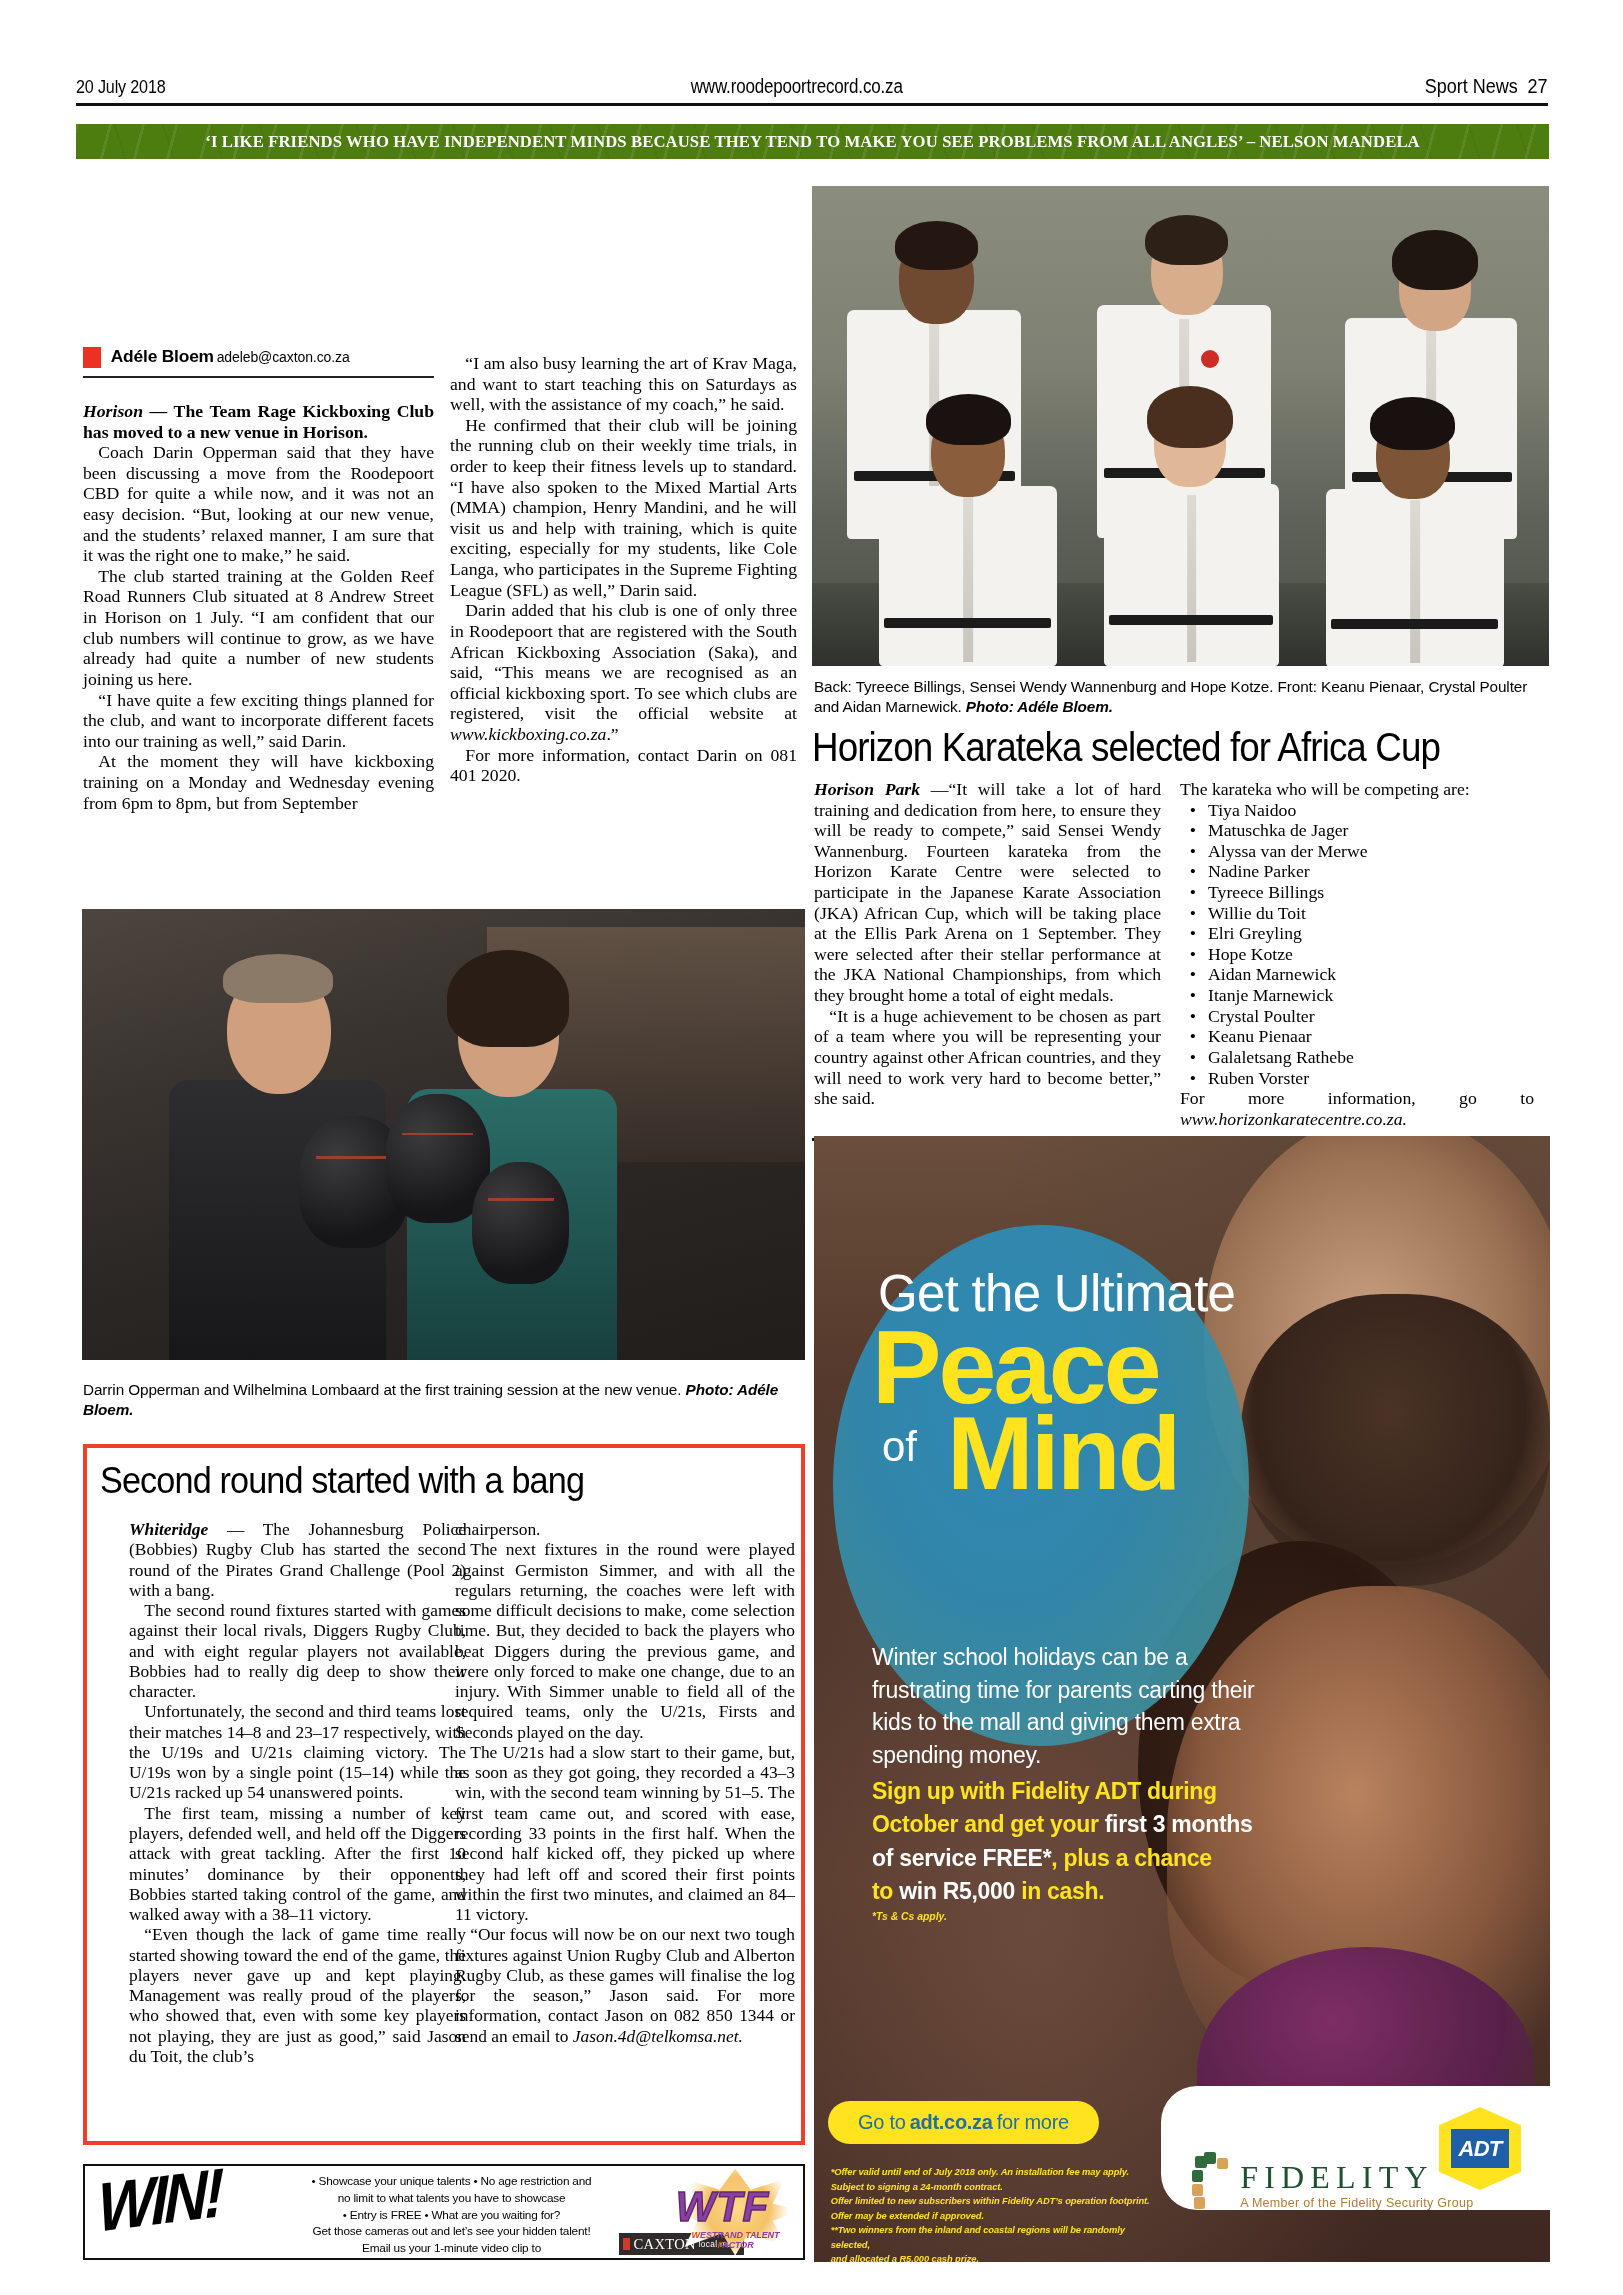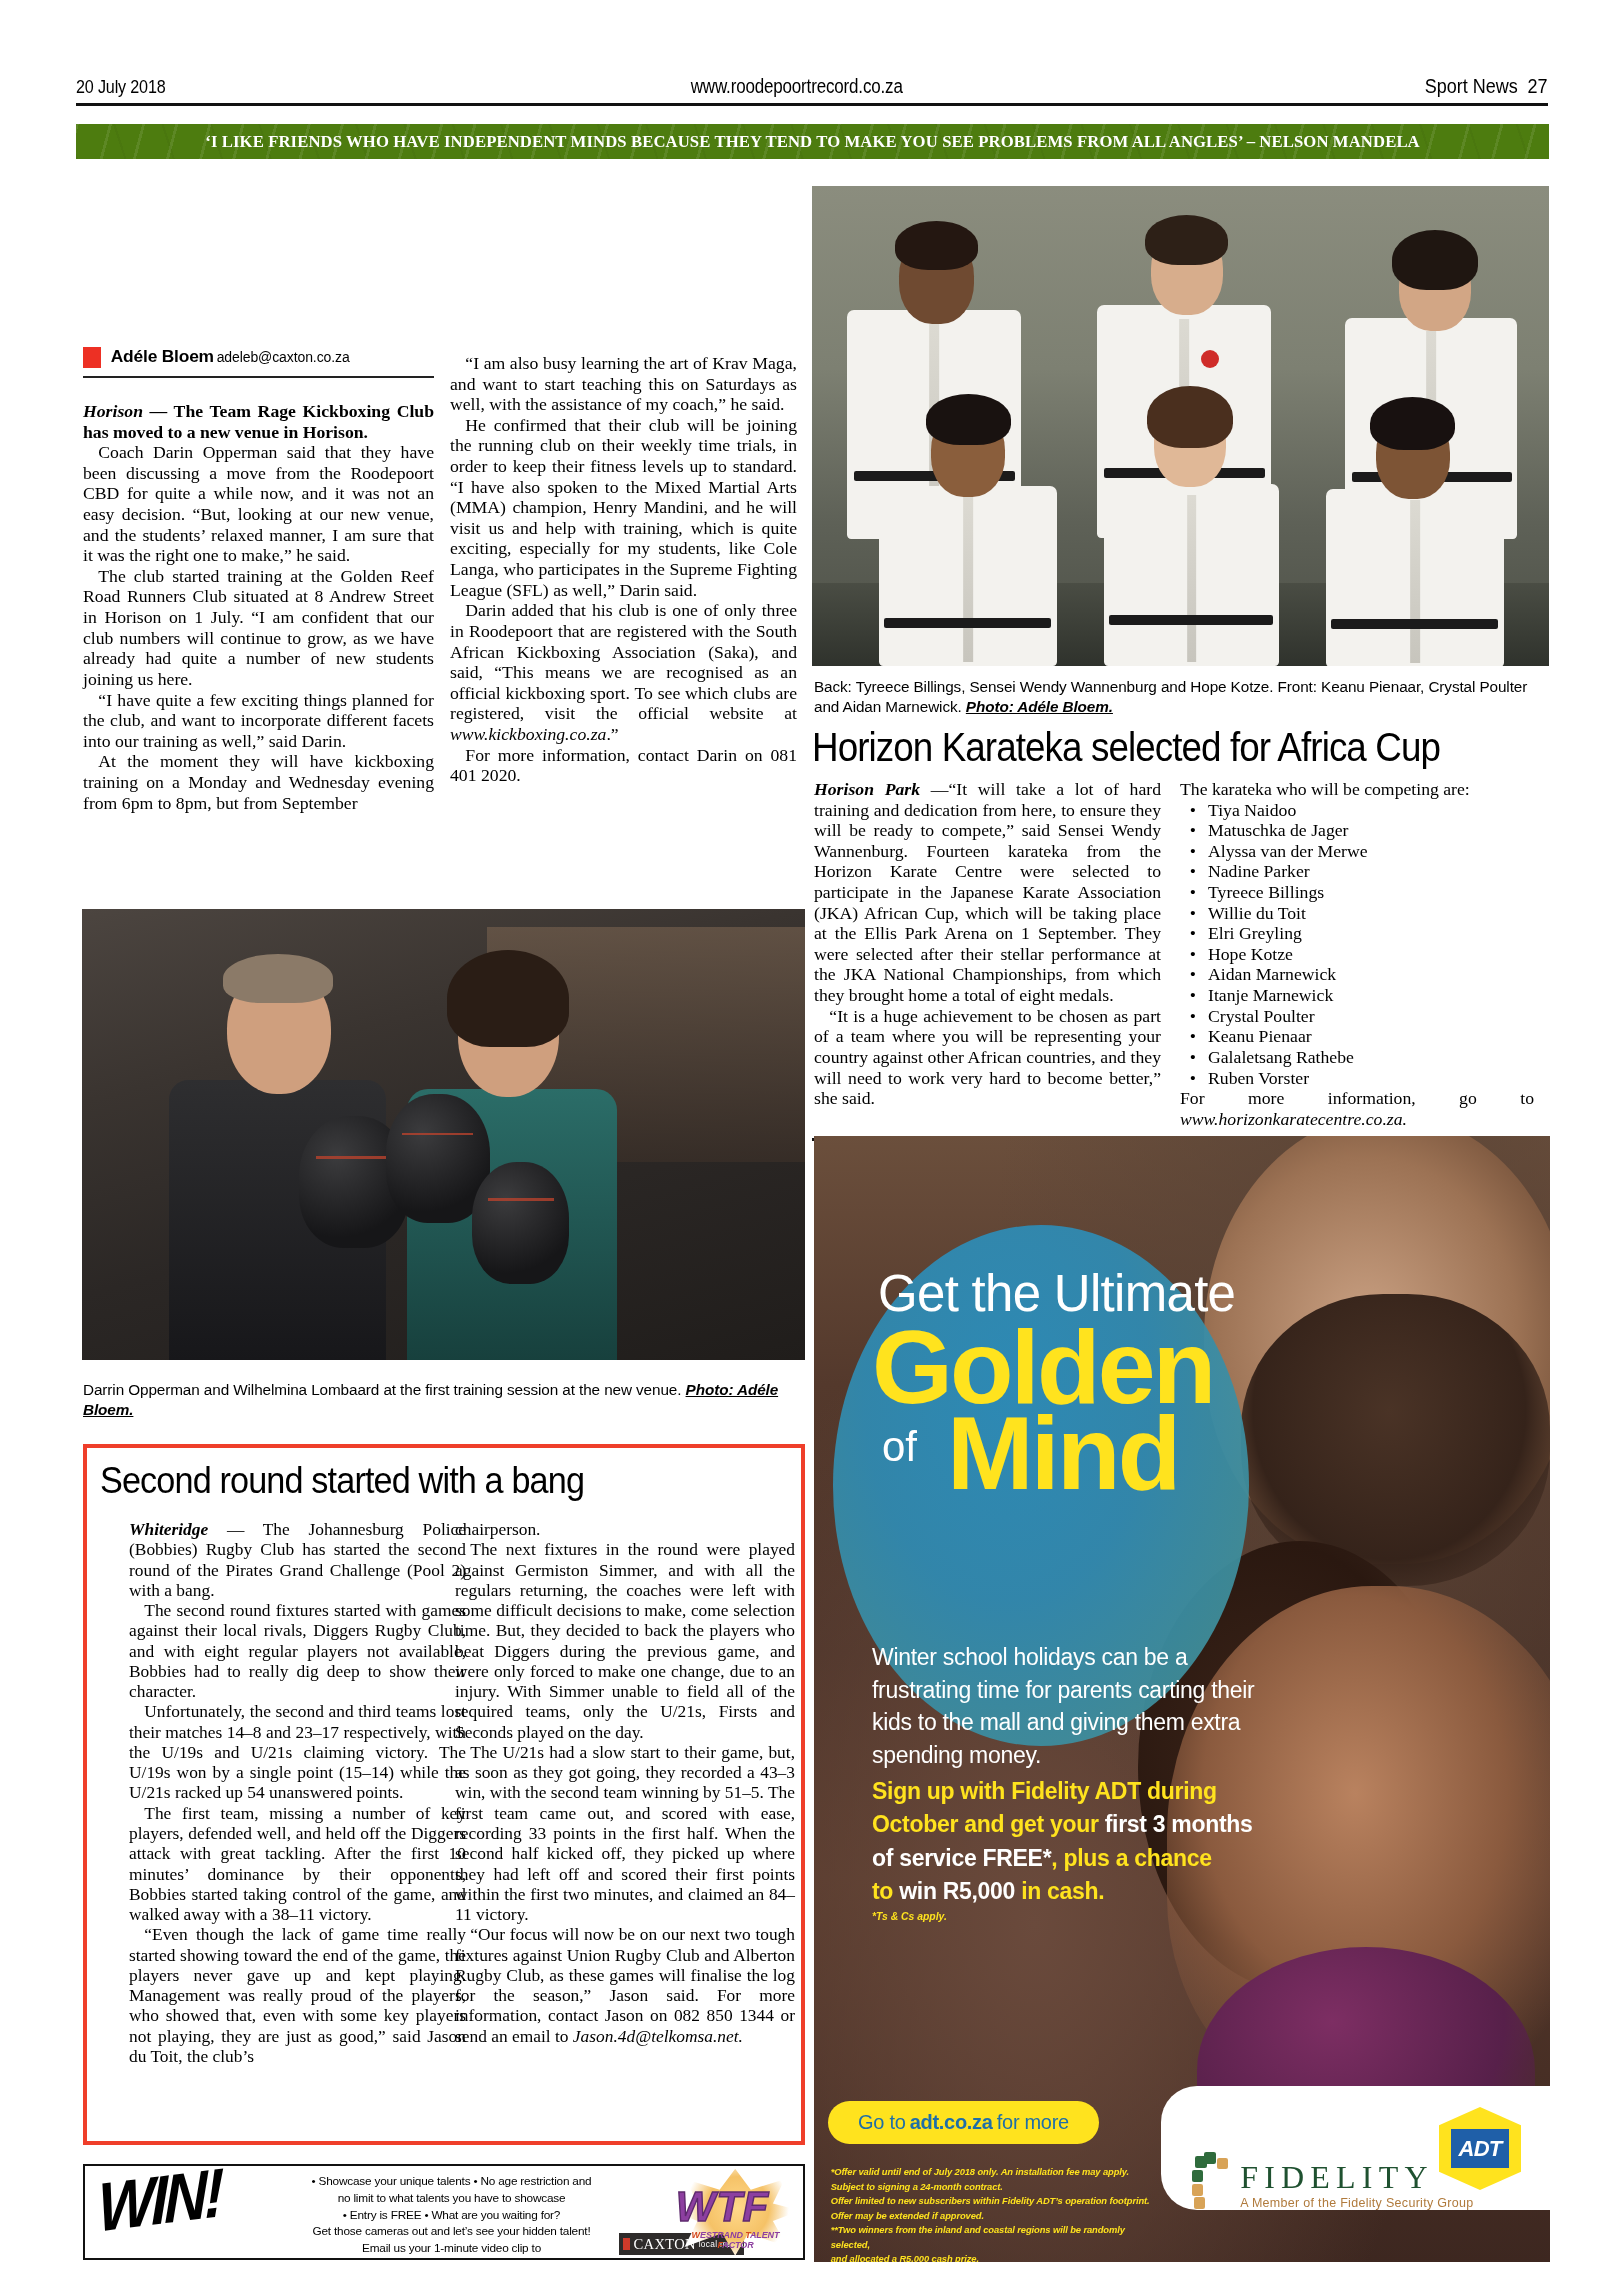--- a/index.html
+++ b/index.html
@@ -97,21 +97,21 @@
   .gi { position: absolute; background: #f3f2ee; border-radius: 7px 7px 4.2px 4.2px; }
   .gi:after { content:""; position:absolute; left:50%; top:6%; width: 9.7px; height: 92%;
     background: linear-gradient(180deg,#dcdad2,#c7c5bd); transform: translateX(-50%); }
   .belt { position: absolute; height: 10.4px; background: #1b1b1b; border-radius: 2.1px; }
   .head { position: absolute; border-radius: 48% 48% 44% 44%; }
   .hair { position: absolute; border-radius: 50% 50% 40% 40%; }
   .emb { position:absolute; width: 18px; height: 18px; border-radius: 50%; background:#cf2c28; }
 
   .cap { position: absolute; font-family: "Liberation Sans", sans-serif;
          font-size: 15.3px; line-height: 1.28; letter-spacing: -0.1px; }
-  .cap b.photog { font-style: italic; font-weight: bold; text-decoration: underline; }
+  .cap b.photog { font-style: italic; font-weight: bold; }
 
   #cap-karate { left: 814px; top: 677px; width: 734px; }
 
   
   .sub-head {
     position: absolute;
     font-family: "Liberation Sans", sans-serif;
     font-weight: normal;
     letter-spacing: -1px;
   }
@@ -502,21 +502,21 @@
   <div class="adtad">
     <div class="adt-photo"></div>
     <div class="adt-man-face"></div>
     <div class="adt-beard"></div>
     <div class="adt-girl-hair"></div>
     <div class="adt-girl"></div>
     <div class="adt-purple"></div>
     <div class="adt-oval"></div>
 
     <div class="adt-get">Get the Ultimate</div>
-    <div class="adt-peace">Golden</div>
+    <div class="adt-peace">Peace</div>
     <div class="adt-of">of</div>
     <div class="adt-mind">Mind</div>
 
     <div class="adt-body">Winter school holidays can be a frustrating time for parents carting their kids to the mall and giving them extra spending money.</div>
 
     <div class="adt-offer">
       <span class="y">Sign up with Fidelity ADT during</span><br>
       <span class="y">October and get your </span><span>first 3 months</span><br>
       <span>of service FREE*</span><span class="y">, plus a chance</span><br>
       <span class="y">to </span><span>win R5,000 </span><span class="y">in cash.</span>

